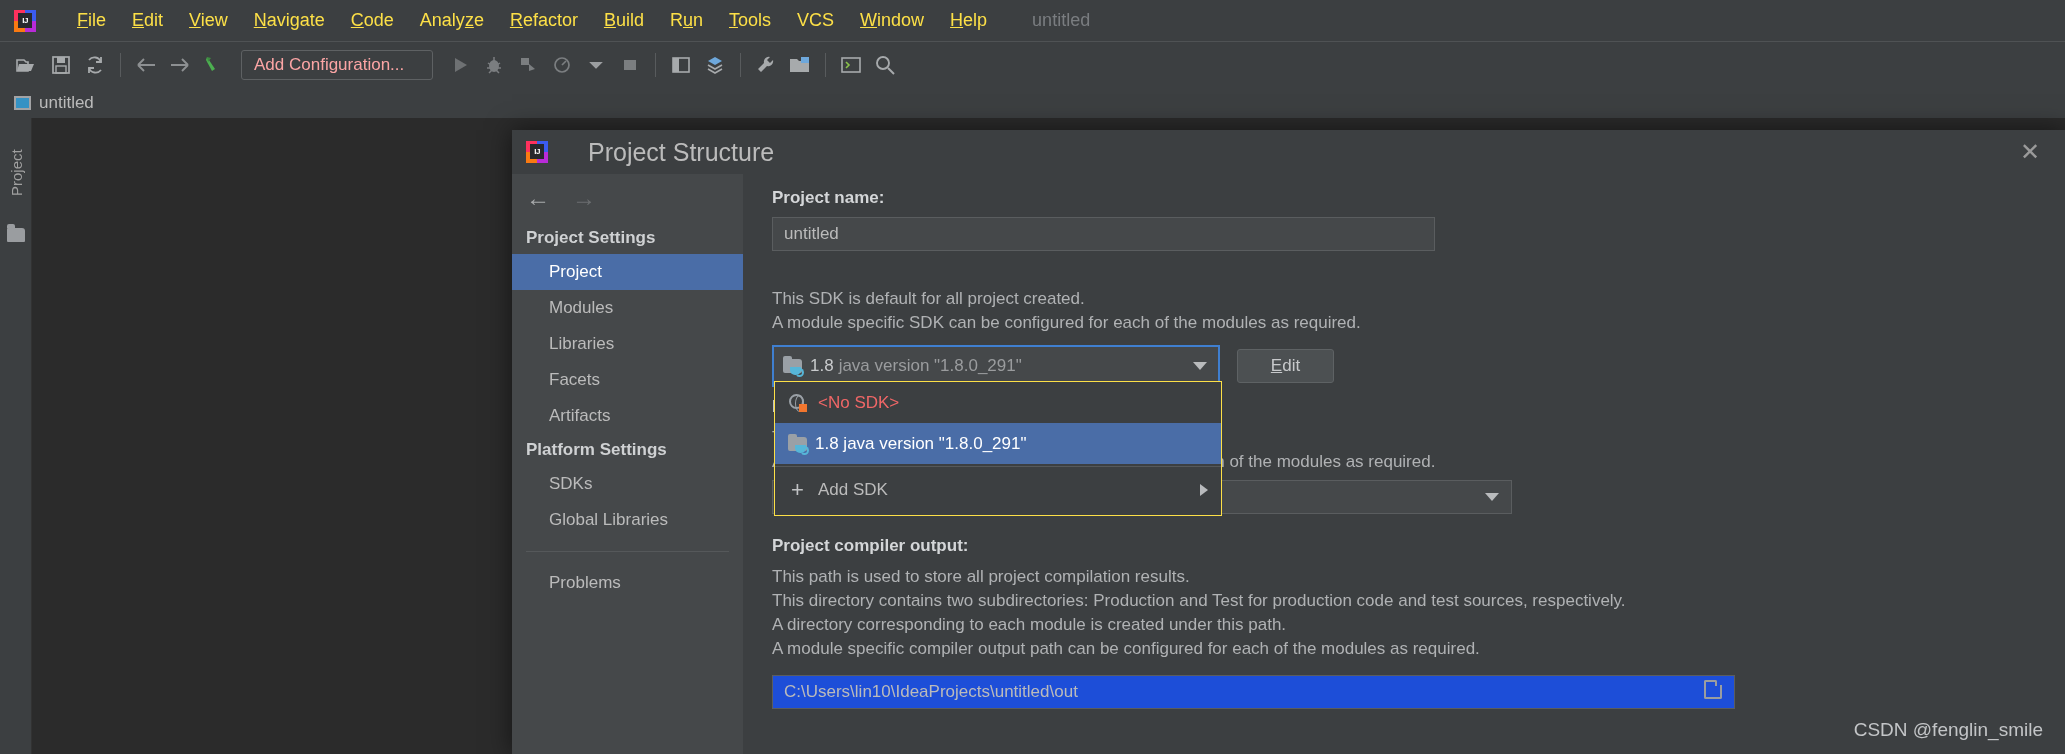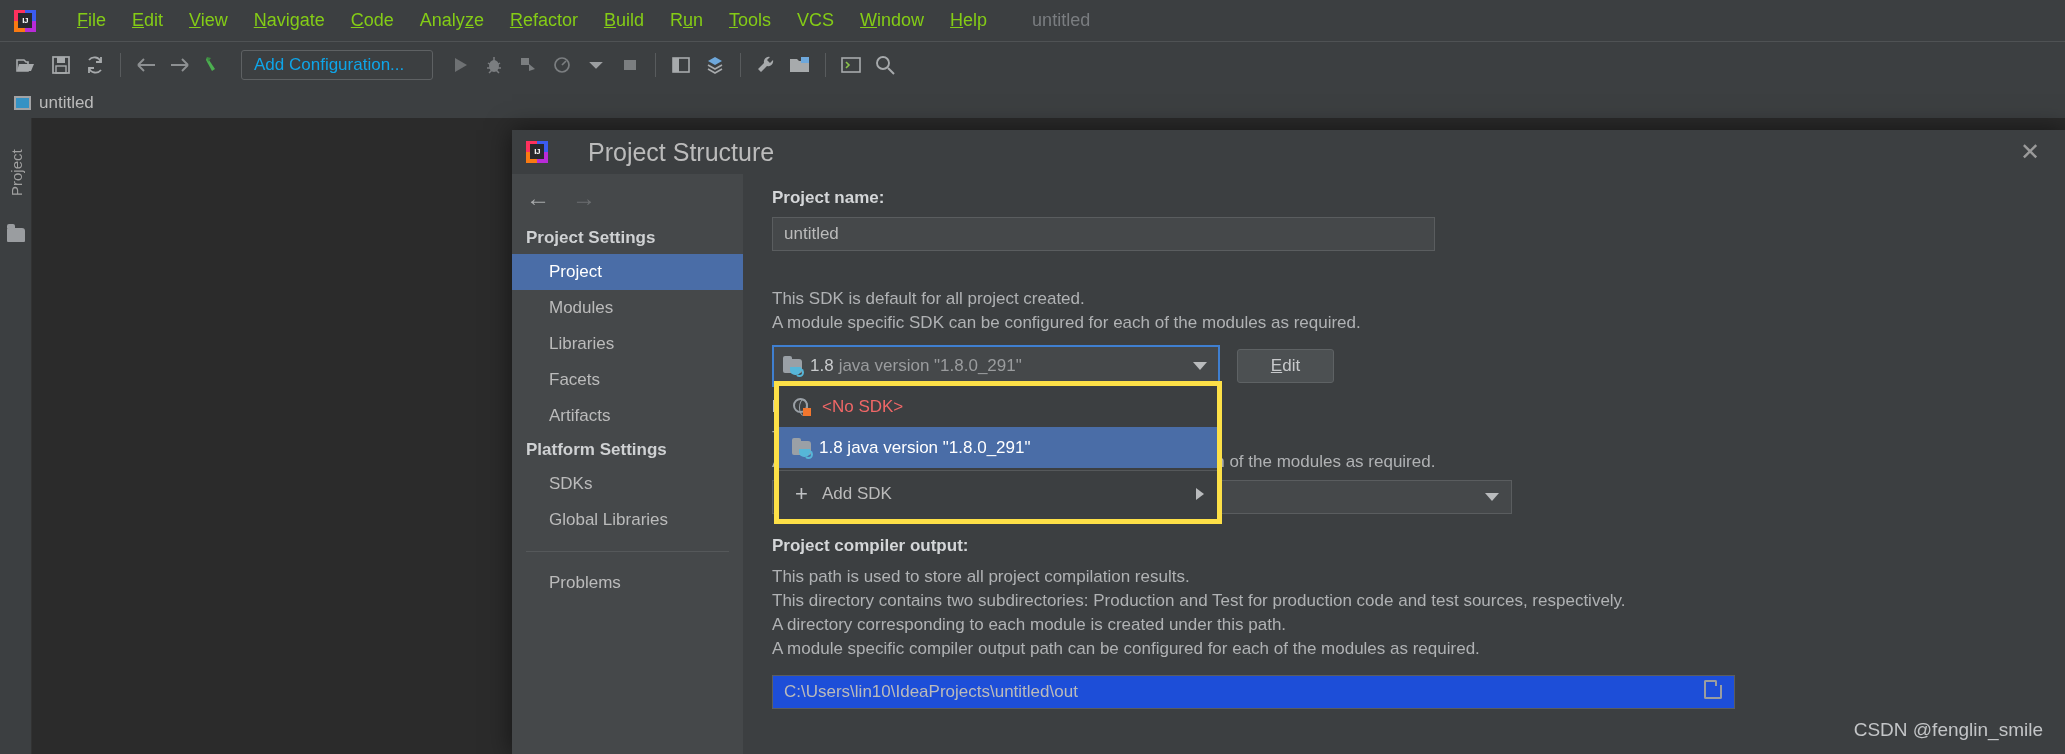--- a/index.html
+++ b/index.html
@@ -34,42 +34,42 @@
   .ij-logo .q2 { position:absolute; right:0; top:0; width:11px; height:11px; background:#3b5bf0; }
   .ij-logo .q3 { position:absolute; left:0; bottom:0; width:11px; height:11px; background:#f97a12; }
   .ij-logo .q4 { position:absolute; right:0; bottom:0; width:11px; height:11px; background:#b92bd8; }
   .ij-logo .ij-box {
     position:absolute; left:4px; top:3px; width:14px; height:15px;
     background:#27282c; color:#fff; font-size:8px; font-weight:bold;
     font-family:"Liberation Sans",sans-serif;
     display:flex; align-items:center; justify-content:center; letter-spacing:-0.5px;
   }
   .menu-item {
-    color: #84cc16; font-size: 18px; padding: 3px 13px; white-space: nowrap;
+    color: #fde047; font-size: 18px; padding: 3px 13px; white-space: nowrap;
     font-family: "Liberation Sans", sans-serif;
   }
   .menu-item .mn { text-decoration: underline; }
   #menu-project-name {
     color: #7a7d80; font-size: 18px; margin-left: 32px; white-space: nowrap;
   }
 
   
   #toolbar {
     position: absolute; top: 41px; left: 0; width: 2065px; height: 46px;
     background: #3c3f41; border-top: 1px solid #4f5254;
     display: flex; align-items: center; padding-left: 10px;
   }
   .tb-btn {
     width: 34px; height: 34px; display:flex; align-items:center; justify-content:center;
     flex: none;
   }
   .tb-sep { width:1px; height:24px; background:#585b5d; margin:0 8px; flex:none; }
   #add-config {
     height: 30px; min-width: 192px; border: 1px solid #5e6163; border-radius: 3px;
-    color: #0ea5e9; font-size: 17px; display:flex; align-items:center;
+    color: #fca5a5; font-size: 17px; display:flex; align-items:center;
     padding: 0 12px; margin: 0 10px; background: #3c3f41; white-space:nowrap;
   }
 
   
   #navbar {
     position: absolute; top: 87px; left: 0; width: 2065px; height: 31px;
     background: #3c3f41; display: flex; align-items: center; padding-left: 14px;
   }
   .nav-proj-icon {
     width: 17px; height: 14px; border: 2px solid #a2a3a5; background: #3592c4;
@@ -195,21 +195,21 @@
   #edit-sdk-btn {
     width: 97px; height: 34px; background: #4c5052; border: 1px solid #5e6264;
     border-radius: 3px; color: #c7c9cb; font-size: 17px;
     display: flex; align-items: center; justify-content: center;
   }
   #edit-sdk-btn u { text-decoration: underline; }
 
   
   #sdk-popup {
     position: absolute; left: 0; top: 34px; width: 448px;
-    background: #3c3f41; border: 5px solid #fde047; z-index: 50;
+    background: #3c3f41; border: 1px solid #fde047; z-index: 50;
     padding-bottom: 5px;
   }
   .popup-item {
     height: 41px; display: flex; align-items: center; padding-left: 13px;
     font-size: 17px; color: #bbbbbb; position: relative;
   }
   .popup-item.highlight { background: #4a6da7; color: #ffffff; }
   .popup-item.nosdk { color: #f06767; }
   .popup-sep { height: 1px; background: #55585a; margin: 2px 0; }
   .nosdk-icon {

